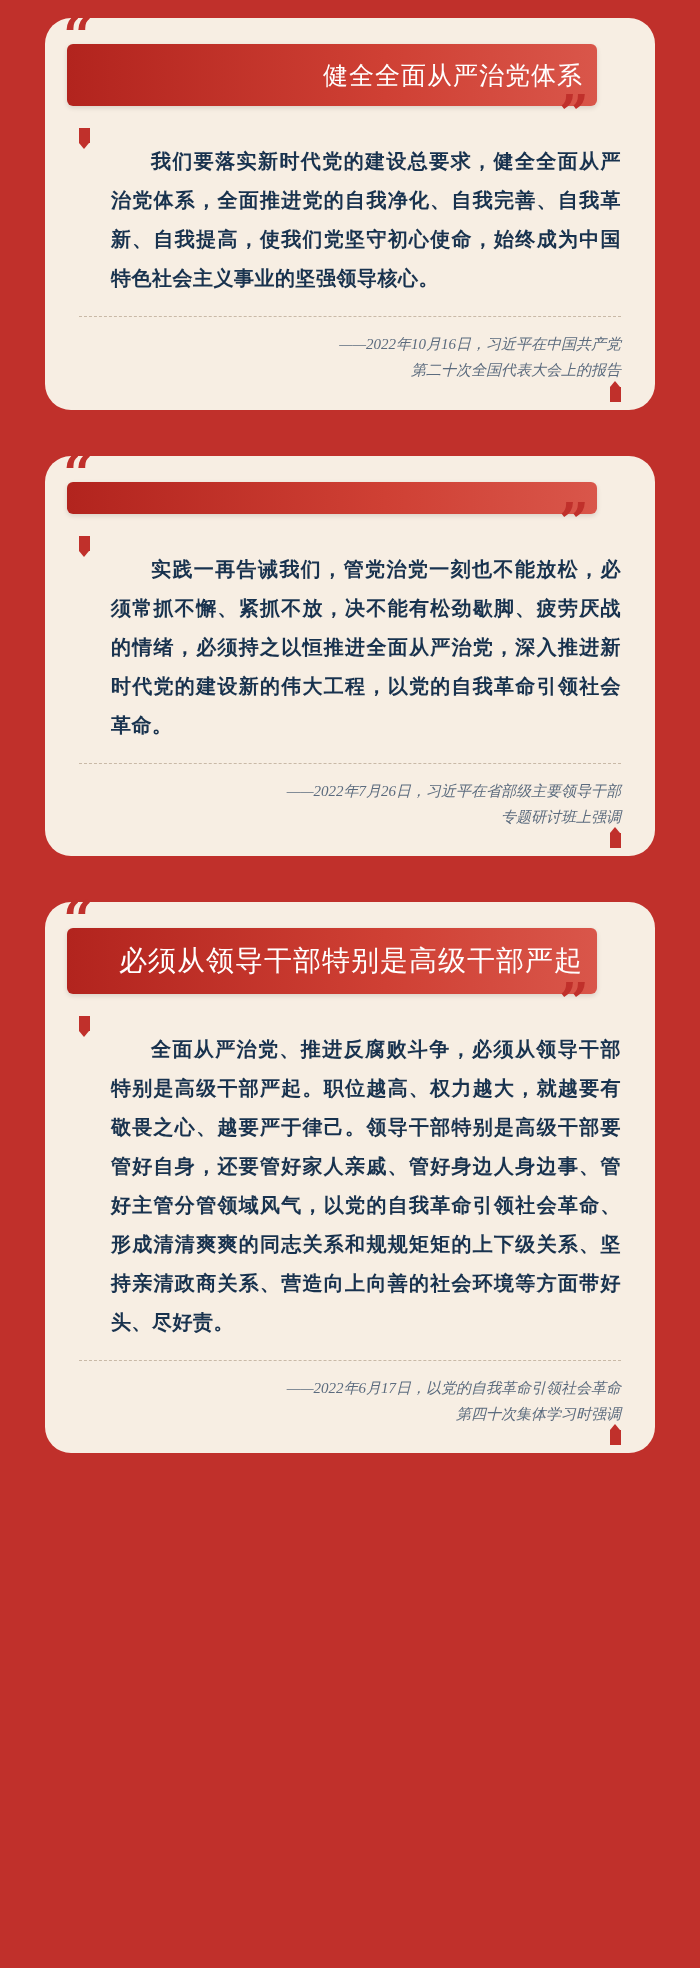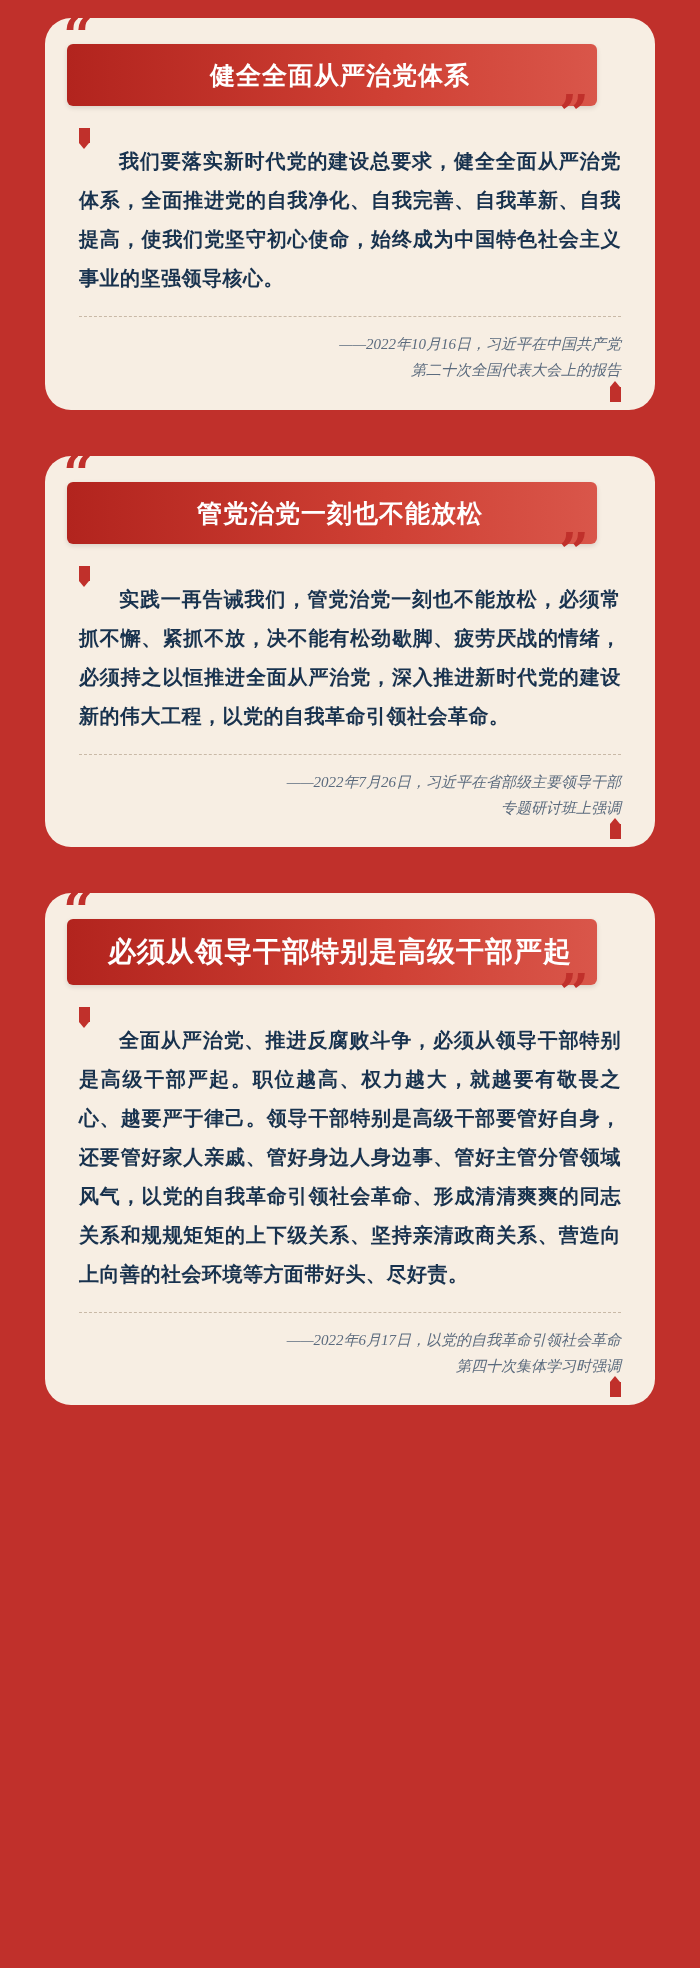--- a/index.html
+++ b/index.html
@@ -37,24 +37,24 @@
     top: 26px;
     background: linear-gradient(90deg, #b2241e 0%, #cf4034 60%, #d9564a 100%);
     border-radius: 6px 6px 6px 6px;
     padding: 16px 14px 16px 30px;
     box-sizing: border-box;
     box-shadow: 0 2px 5px rgba(0,0,0,0.12);
   }
   .banner-title {
     color: #ffffff;
     font-size: 25px;
-    font-weight: bold;
+    font-weight: normal;
     letter-spacing: 1px;
     line-height: 1.2;
-    text-align: center;
+    text-align: right;
     white-space: nowrap;
   }
   .banner.small .banner-title {
     font-size: 28px;
   }
 
   
   .quote-open {
     position: absolute;
     left: 18px;
@@ -127,20 +127,21 @@
 
   .body-text {
     color: #18324e;
     font-size: 20px;
     line-height: 1.95;
     text-align: justify;
     text-indent: 2em;
     letter-spacing: 0.5px;
     font-family: "Liberation Serif", "DejaVu Serif", serif;
     font-weight: bold;
+    margin-left: 32px;
   }
 
   .divider {
     margin: 18px 0 14px 0;
     border: 0;
     border-top: 1px dashed #c9b9a7;
   }
 
   .source {
     color: #5b6b7e;
@@ -171,21 +172,20 @@
         <div>——2022年10月16日，习近平在中国共产党</div>
         <div>第二十次全国代表大会上的报告</div>
       </div>
       <div class="tick-right"></div>
     </div>
   </div>
 
   <div class="card">
     <div class="quote-open">“</div>
     <div class="banner">
-      <div class="banner-title">管党治党一刻也不能放松</div>
       <div class="quote-close">”</div>
     </div>
     <div class="body-wrap">
       <div class="tick"></div>
       <div class="body-text">实践一再告诫我们，管党治党一刻也不能放松，必须常抓不懈、紧抓不放，决不能有松劲歇脚、疲劳厌战的情绪，必须持之以恒推进全面从严治党，深入推进新时代党的建设新的伟大工程，以党的自我革命引领社会革命。</div>
       <hr class="divider">
       <div class="source">
         <div>——2022年7月26日，习近平在省部级主要领导干部</div>
         <div>专题研讨班上强调</div>
       </div>

